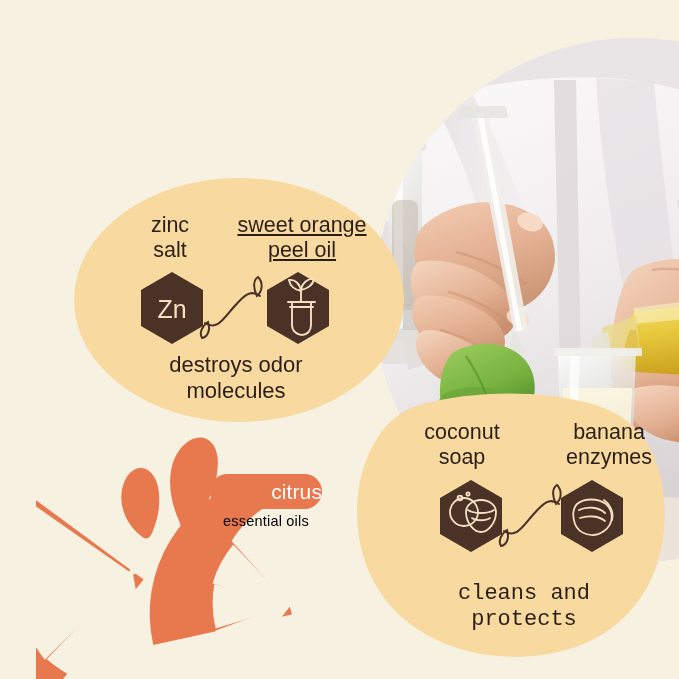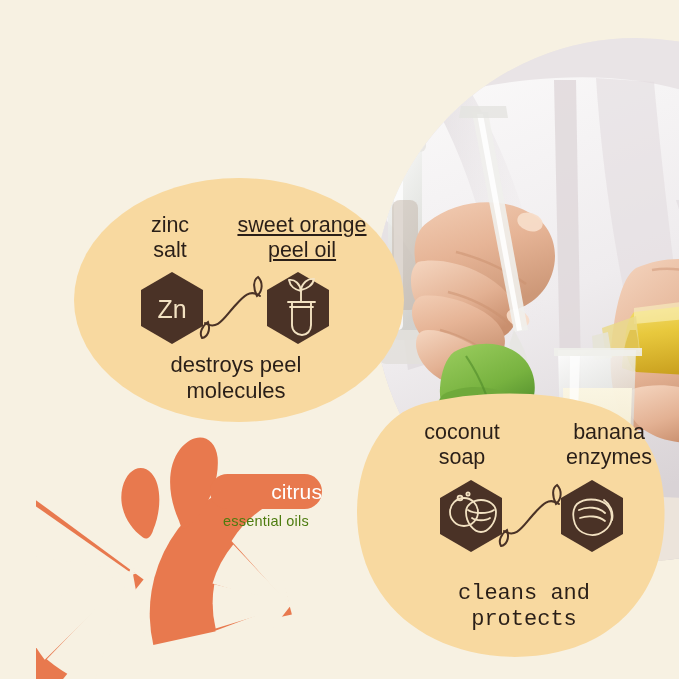--- a/index.html
+++ b/index.html
@@ -74,21 +74,21 @@
     font-size: 21px;
     letter-spacing: 0.1px;
     line-height: 1;
   }
   #citrus-sub {
     position: absolute;
     left: 158px;
     top: 513px;
     width: 152px;
     text-align: center;
-    color: #4d7c0f;
+    color: #000000;
     font-size: 14.5px;
     letter-spacing: 0.2px;
   }
 
   
 </style>
 </head>
 <body>
 
 <div id="stage">
@@ -315,21 +315,21 @@
 
           <path d="M265 302 L 265 288"></path>
 
           <path d="M265 291 C 259 290, 254 286, 253 280 C 259 279, 264 284, 265 291 Z"></path>
           <path d="M265 290 C 271 289, 277 285, 278 279 C 272 278, 266 283, 265 290 Z"></path>
         </g>
       </g>
     </svg>
   </div>
 
-  <div class="benefit" id="b1-benefit">destroys peel
+  <div class="benefit" id="b1-benefit">destroys odor
 molecules</div>
 
   <div class="layer">
     <svg width="679" height="679" viewBox="0 0 679 679" xmlns="http://www.w3.org/2000/svg">
       <path d="M386 404
                C 432 392, 500 388, 556 404
                C 614 420, 632 470, 628 528
                C 624 588, 586 638, 522 652
                C 452 668, 378 644, 344 592
                C 312 544, 316 478, 340 440

